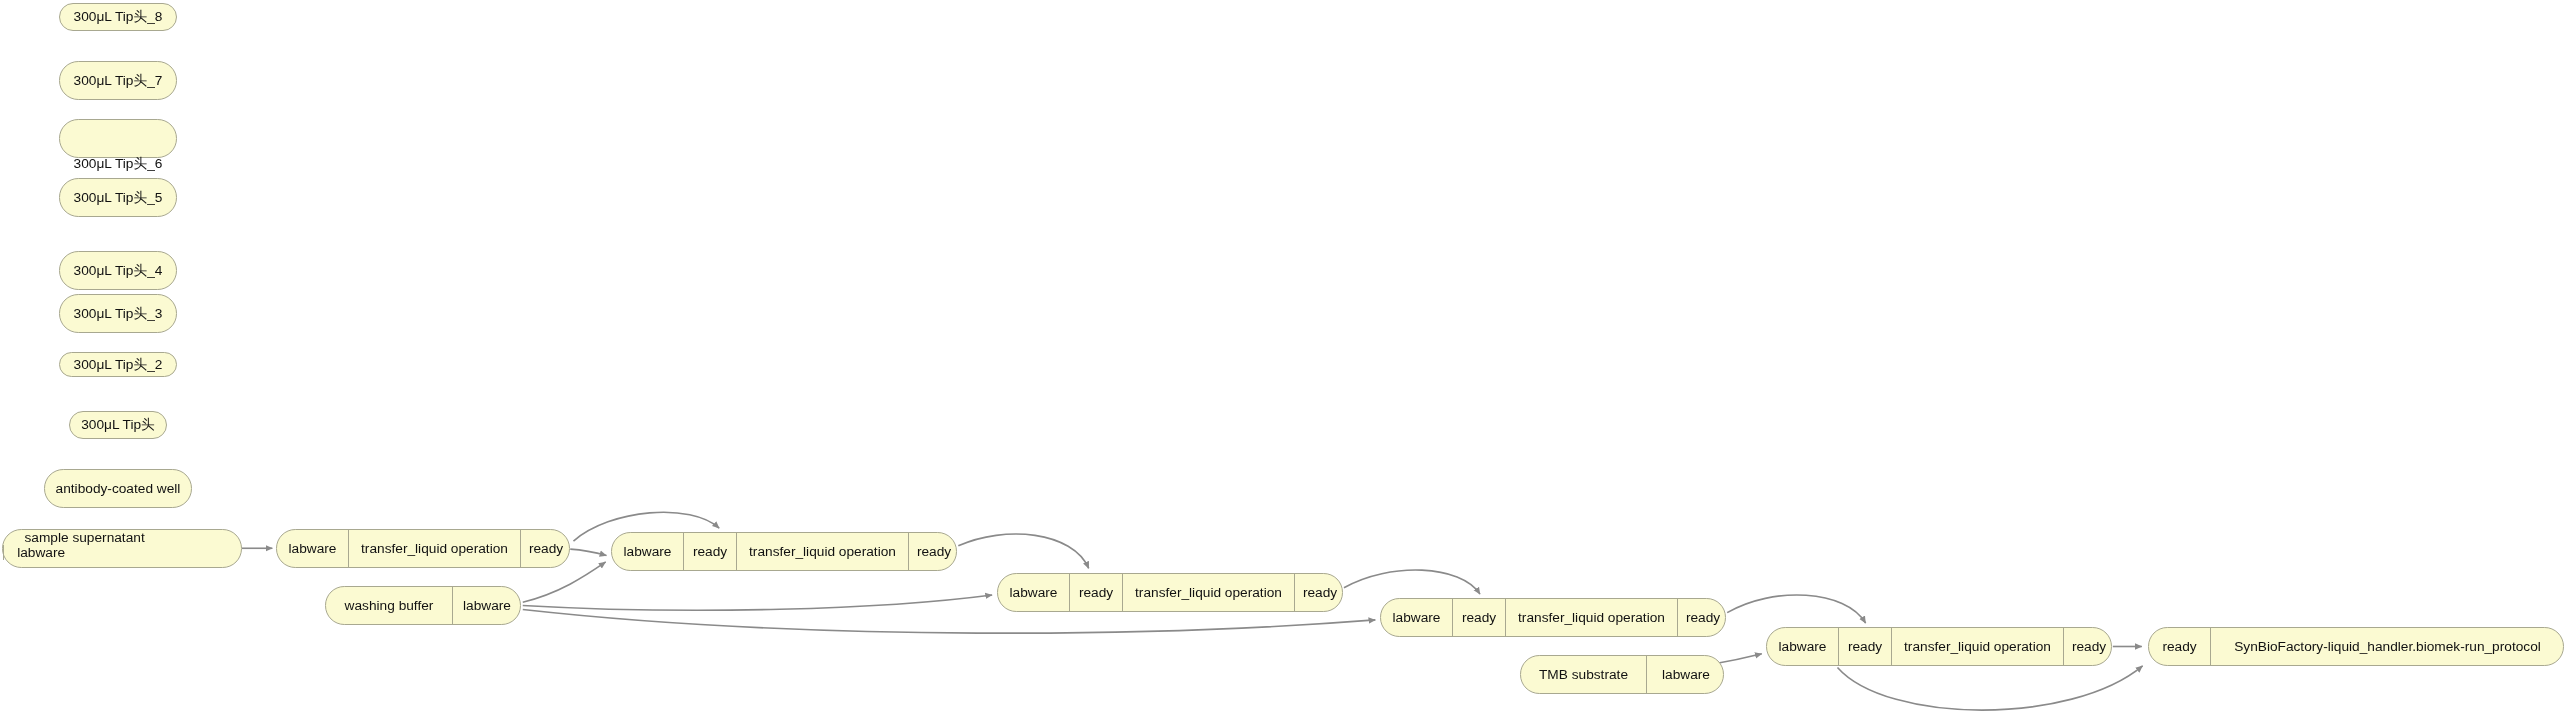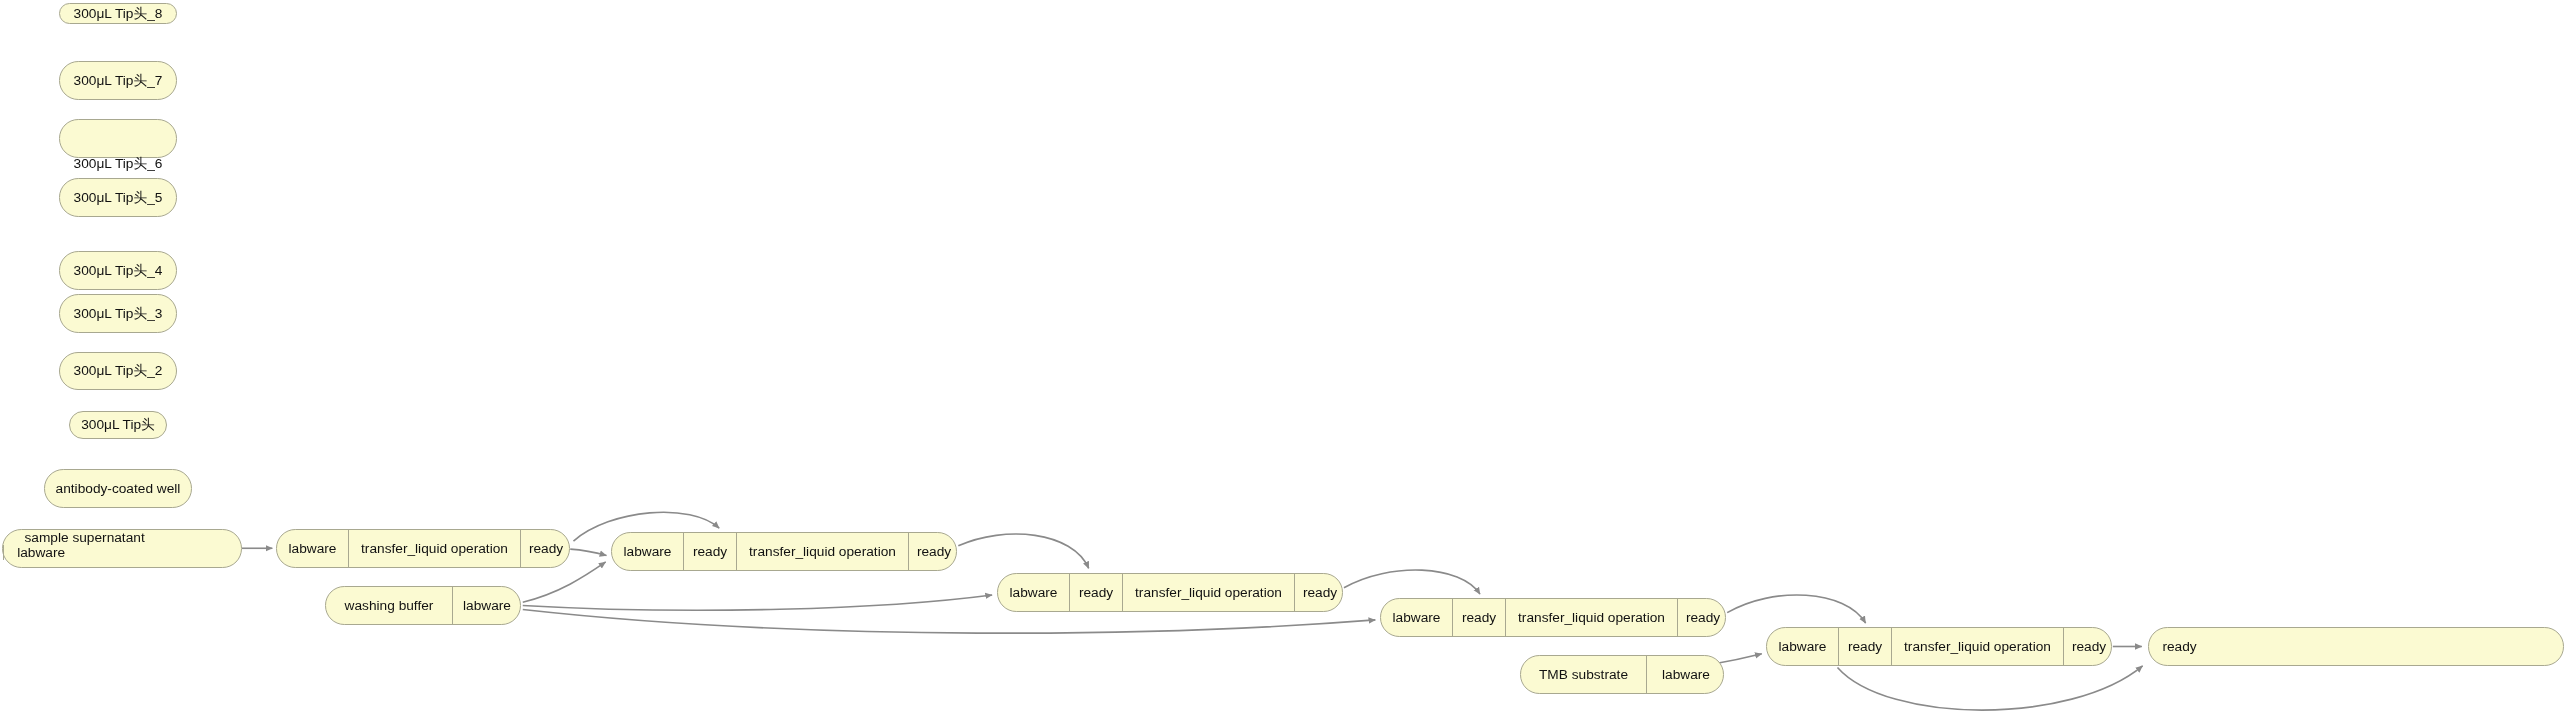--- a/index.html
+++ b/index.html
@@ -68,39 +68,39 @@
         <path d="M 649 757 C 1010 797, 1440 791, 1708 770" class="edge" marker-end="url(#arrowhead)"></path>
         <path d="M 1190 678 C 1248 652, 1332 660, 1352 706" class="edge" marker-end="url(#arrowhead)"></path>
         <path d="M 1669 730 C 1726 698, 1814 701, 1838 738" class="edge" marker-end="url(#arrowhead)"></path>
         <path d="M 2145 761 C 2202 728, 2292 732, 2317 774" class="edge" marker-end="url(#arrowhead)"></path>
         <path d="M 2062 834 C 2108 829, 2152 821, 2188 812" class="edge" marker-end="url(#arrowhead)"></path>
         <path d="M 2624 803 C 2637 803, 2649 803, 2660 803" class="edge" marker-end="url(#arrowhead)"></path>
         <path d="M 2282 829 C 2344 899, 2572 901, 2661 827" class="edge" marker-end="url(#arrowhead)"></path>
       </g>
   </svg>
 
-<div class="node" style="left: 59px; top: 3.2px; width: 118px; height: 21px;">
+<div class="node" style="left: 59px; top: 3.2px; width: 118px; height: 28px;">
       <div class="cell" style="flex: 1 1 0%;">300μL Tip头_8</div>
     </div>
     <div class="node" style="left: 59px; top: 61px; width: 118px; height: 39px;">
       <div class="cell" style="flex: 1 1 0%;">300μL Tip头_7</div>
     </div>
     <div class="node" style="left: 59px; top: 119px; width: 118px; height: 39px;">
       <div class="cell" style="flex: 1 1 0%; margin-top: 44px;">300μL Tip头_6</div>
     </div>
     <div class="node" style="left: 59px; top: 178px; width: 118px; height: 39px;">
       <div class="cell" style="flex: 1 1 0%;">300μL Tip头_5</div>
     </div>
     <div class="node" style="left: 59px; top: 251px; width: 118px; height: 39px;">
       <div class="cell" style="flex: 1 1 0%;">300μL Tip头_4</div>
     </div>
     <div class="node" style="left: 59px; top: 294px; width: 118px; height: 39px;">
       <div class="cell" style="flex: 1 1 0%;">300μL Tip头_3</div>
     </div>
-    <div class="node" style="left: 59px; top: 352px; width: 118px; height: 38px; justify-content: flex-end;">
+    <div class="node" style="left: 59px; top: 352px; width: 118px; height: 25px; justify-content: flex-end;">
       <div class="cell" style="flex: 1 1 0%;">300μL Tip头_2</div>
     </div>
     <div class="node" style="left: 69px; top: 411px; width: 98px; height: 28px;">
       <div class="cell" style="flex: 1 1 0%;">300μL Tip头</div>
     </div>
     <div class="node" style="left: 44px; top: 469px; width: 148px; height: 39px;">
       <div class="cell" style="flex: 1 1 0%;">antibody-coated well</div>
     </div>
     <div class="node" style="left: 1.6px; top: 529px; width: 240px; height: 39px; flex-direction: column;">
       <div class="cell" style="flex: 0 0 auto; width: 164px;">sample supernatant</div>
@@ -138,15 +138,16 @@
       <div class="cell divided" style="flex: 0 0 auto; width: 79px;">labware</div>
     </div>
     <div class="node" style="left: 1766px; top: 627px; width: 346px; height: 39px;">
       <div class="cell" style="flex: 0 0 auto; width: 71px;">labware</div>
       <div class="cell divided" style="flex: 0 0 auto; width: 53px;">ready</div>
       <div class="cell divided" style="flex: 0 0 auto; width: 172px;">transfer_liquid operation</div>
       <div class="cell divided" style="flex: 0 0 auto; width: 51px;">ready</div>
     </div>
     <div class="node" style="left: 2148px; top: 627px; width: 416px; height: 39px;">
       <div class="cell" style="flex: 0 0 auto; width: 61px;">ready</div>
+      <div class="cell divided" style="flex: 0 0 auto; width: 354px;">SynBioFactory-liquid_handler.biomek-run_protocol</div>
     </div>
   </div>
 
 
 </body></html>

